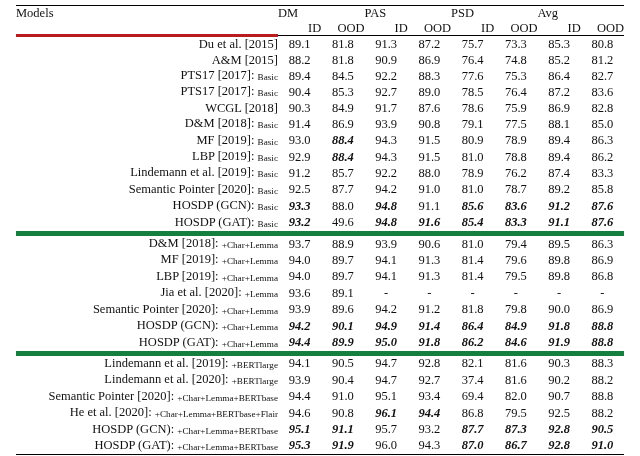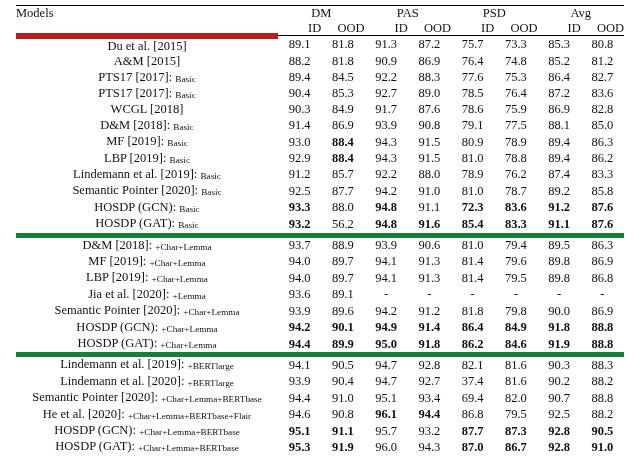--- a/index.html
+++ b/index.html
@@ -7,27 +7,27 @@
        font-family:"Liberation Serif","DejaVu Serif",serif;}
   .paper{padding:5px 16px 0 16px;}
 
   table.results{border-collapse:collapse;table-layout:fixed;width:608px;
     border-top:1.6px solid #000;border-bottom:1.6px solid #000;}
   col.c-model{width:262px;}
 
   th,td{padding:0;font-weight:400;font-size:12.5px;line-height:15.4px;
         white-space:nowrap;overflow:hidden;}
   thead th{line-height:14.6px;}
-  th.model-h{text-align:left;vertical-align:top;border-bottom:6px solid #b91c1c;}
-  th.grp{text-align:center;}
+  th.model-h{text-align:left;vertical-align:top;border-bottom:3px solid #b91c1c;}
+  th.grp{text-align:left;}
   thead tr.subrow th{text-align:right;border-bottom:1px solid #000;}
 
-  td.model{text-align:center;}
+  td.model{text-align:right;}
   td.num{text-align:center;}
-  td.bold{font-weight:700;}
+  td.bold{font-weight:700;font-style:italic;}
   tr.rule td{border-top:5px solid #15803d;}
 
   .variant{font-size:9.2px;position:relative;top:1px;}
 
   .caption{margin-top:7px;font-size:12.6px;white-space:nowrap;overflow:hidden;}
 </style>
 </head>
 <body>
 
 <div class="paper">
@@ -172,29 +172,29 @@
           <td class="num">78.7</td>
           <td class="num">89.2</td>
           <td class="num">85.8</td>
         </tr>
         <tr>
           <td class="model"><span>HOSDP (GCN): </span><span class="variant">Basic</span></td>
           <td class="num bold">93.3</td>
           <td class="num">88.0</td>
           <td class="num bold">94.8</td>
           <td class="num">91.1</td>
-          <td class="num bold">72.3</td>
+          <td class="num bold">85.6</td>
           <td class="num bold">83.6</td>
           <td class="num bold">91.2</td>
           <td class="num bold">87.6</td>
         </tr>
         <tr>
           <td class="model"><span>HOSDP (GAT): </span><span class="variant">Basic</span></td>
           <td class="num bold">93.2</td>
-          <td class="num">56.2</td>
+          <td class="num">49.6</td>
           <td class="num bold">94.8</td>
           <td class="num bold">91.6</td>
           <td class="num bold">85.4</td>
           <td class="num bold">83.3</td>
           <td class="num bold">91.1</td>
           <td class="num bold">87.6</td>
         </tr>
       </tbody>
     <tbody>
         <tr class="rule">

